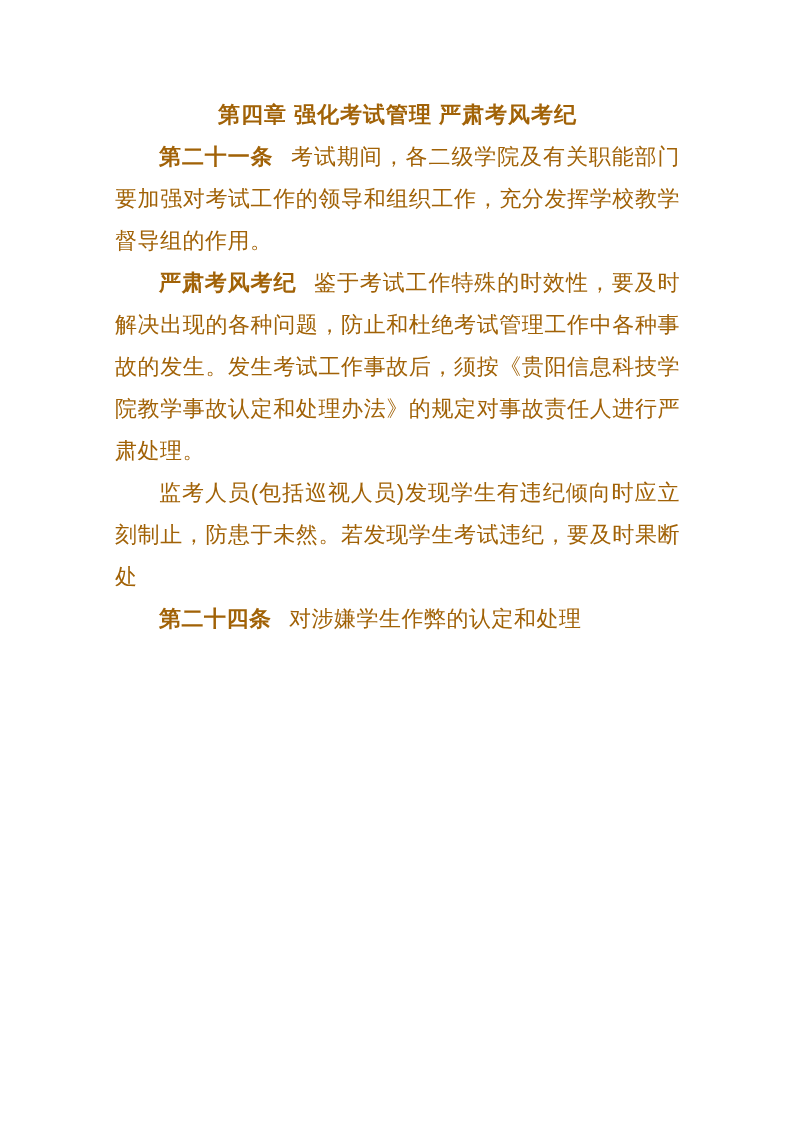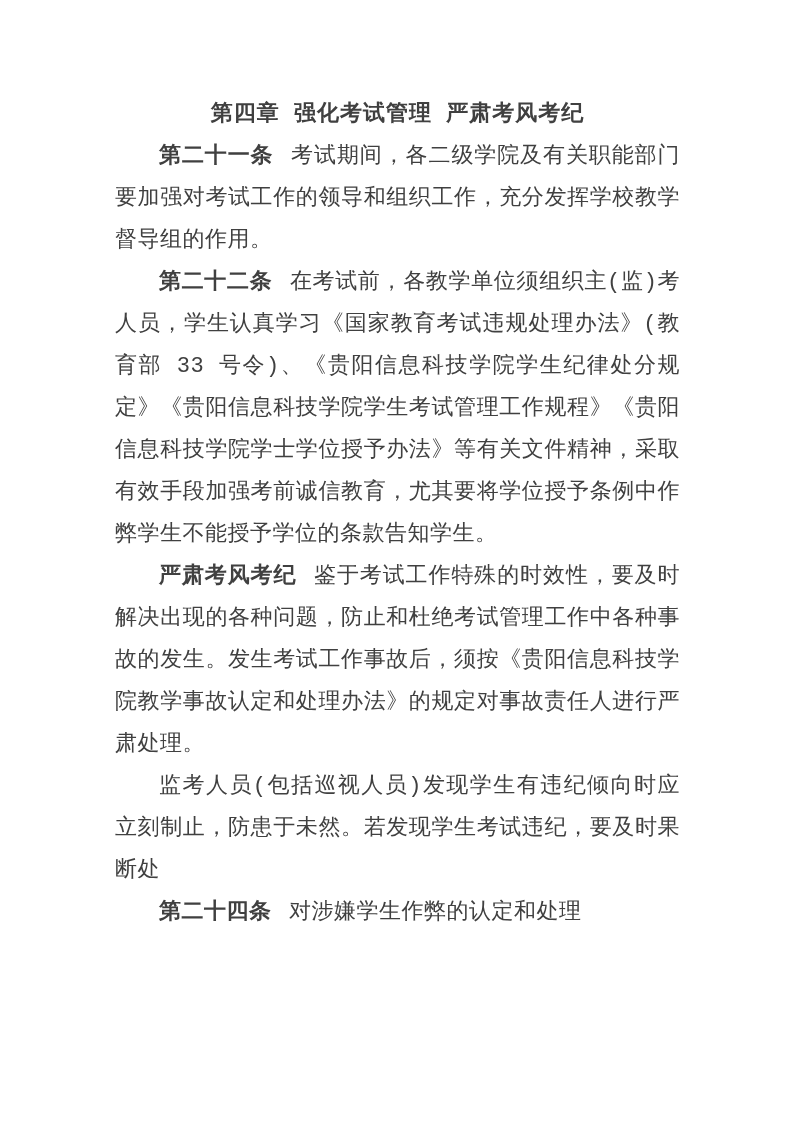--- a/index.html
+++ b/index.html
@@ -6,22 +6,22 @@
     margin: 0;
     padding: 0;
     background: #ffffff;
   }
   .page {
     position: relative;
     width: 793px;
     height: 1075px;
     background: #ffffff;
     overflow: hidden;
-    font-family: Liberation Mono, monospace;
-    color: #404040;
+    font-family: Liberation Sans, sans-serif;
+    color: #a16207;
   }
   .content {
     position: absolute;
     left: 115px;
     top: 94px;
     width: 565px;
   }
   .title {
     margin: 0;
     font-size: 22px;
@@ -53,21 +53,20 @@
 <body>
 
 <div class="page">
   <div class="content">
 
     <h1 class="title">第四章 强化考试管理 严肃考风考纪</h1>
 
 
     <p class="para"><span class="lead">第二十一条</span><span>考试期间，各二级学院及有关职能部门要加强对考试工作的领导和组织工作，充分发挥学校教学督导组的作用。</span></p>
 
-    <p class="para"><span class="lead">第二十二条</span><span>在考试前，各教学单位须组织主(监)考人员，学生认真学习《国家教育考试违规处理办法》(教育部 33 号令)、《贵阳信息科技学院学生纪律处分规定》《贵阳信息科技学院学生考试管理工作规程》《贵阳信息科技学院学士学位授予办法》等有关文件精神，采取有效手段加强考前诚信教育，尤其要将学位授予条例中作弊学生不能授予学位的条款告知学生。</span></p>
 
     <p class="para"><span class="lead">严肃考风考纪</span><span>鉴于考试工作特殊的时效性，要及时解决出现的各种问题，防止和杜绝考试管理工作中各种事故的发生。发生考试工作事故后，须按《贵阳信息科技学院教学事故认定和处理办法》的规定对事故责任人进行严肃处理。</span></p>
 
     <p class="para"><span>监考人员(包括巡视人员)发现学生有违纪倾向时应立刻制止，防患于未然。若发现学生考试违纪，要及时果断处</span></p>
 
     <p class="para"><span class="lead">第二十四条</span><span>对涉嫌学生作弊的认定和处理</span></p>
 
   </div>
 </div>
 

